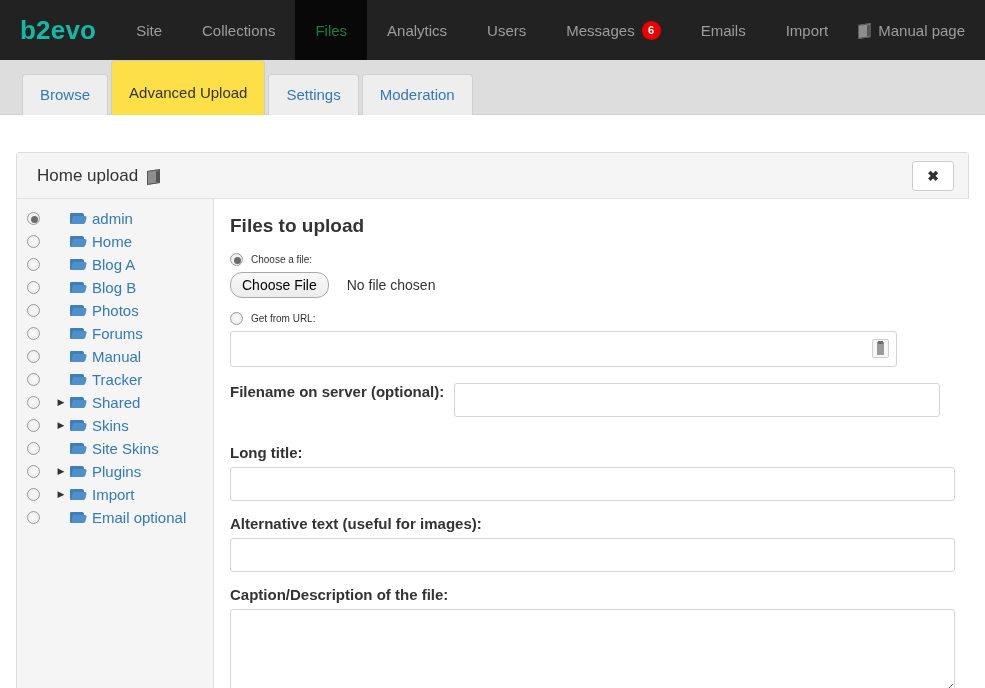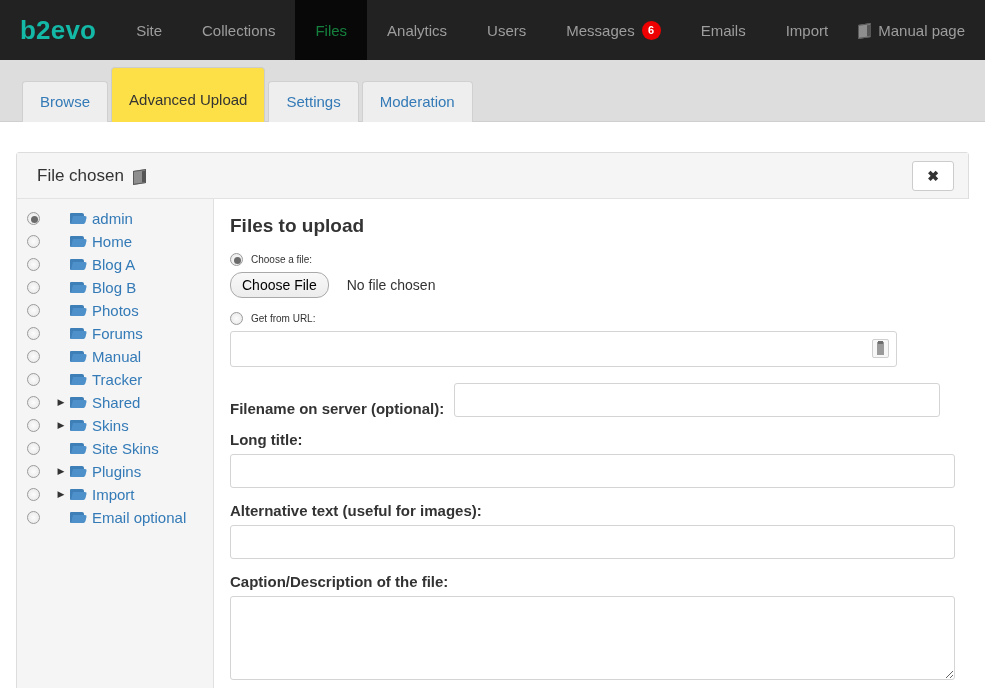--- a/index.html
+++ b/index.html
@@ -75,21 +75,21 @@
   .book-icon::after {
     content: "";
     position: absolute; left: 9px; top: 1px;
     width: 4px; height: 11px;
     background: #555;
     transform: skewY(-8deg);
   }
 
   
   .tabstrip {
-    height: 62px;
+    height: 55px;
     background: #dddddd;
     border-bottom: 1px solid #cfcfcf;
     display: flex;
     align-items: flex-end;
     padding-left: 22px;
   }
   .tab {
     background: #eeeeee;
     color: #337ab7;
     font-size: 15px;
@@ -291,21 +291,21 @@
     background: #9a9a9a;
   }
   .paste-icon::after {
     content: "";
     position: absolute;
     left: 5px; top: 1px;
     width: 5px; height: 3px;
     background: #6d6d6d;
   }
 
-  .field-inline { display: flex; align-items: flex-end; margin-bottom: 14px; }
+  .field-inline { display: flex; align-items: flex-start; margin-bottom: 27px; }
   .lbl {
     font-size: 15px;
     font-weight: bold;
     color: #333333;
     margin-bottom: 6px;
     display: block;
   }
   .lbl-inline { margin-bottom: 0; margin-right: 10px; white-space: nowrap; }
   .txt {
     height: 34px;
@@ -377,21 +377,21 @@
   <div class="tab">Browse</div>
   <div class="tab active">Advanced Upload</div>
   <div class="tab">Settings</div>
   <div class="tab">Moderation</div>
 </div>
 
 <div class="panel">
 
   <div class="panel-head">
     <div class="panel-title">
-      <span>File chosen</span>
+      <span>Home upload</span>
       <span class="book-icon"></span>
     </div>
     <button class="close-btn">✖</button>
   </div>
 
   <div class="panel-body">
 
     <div class="tree">
 
       <div class="tree-row">

